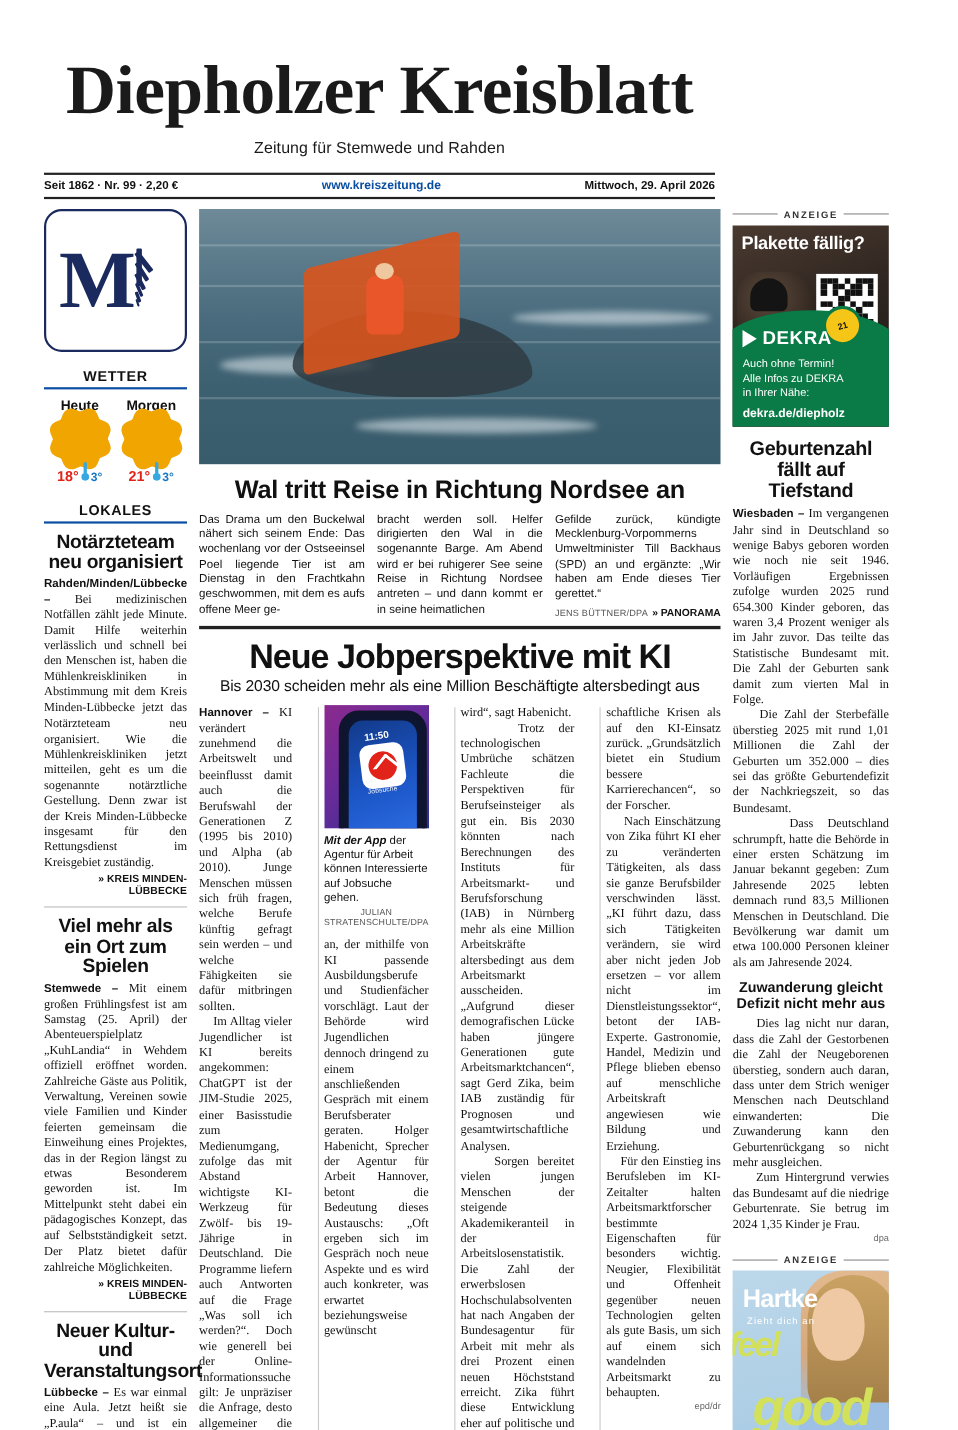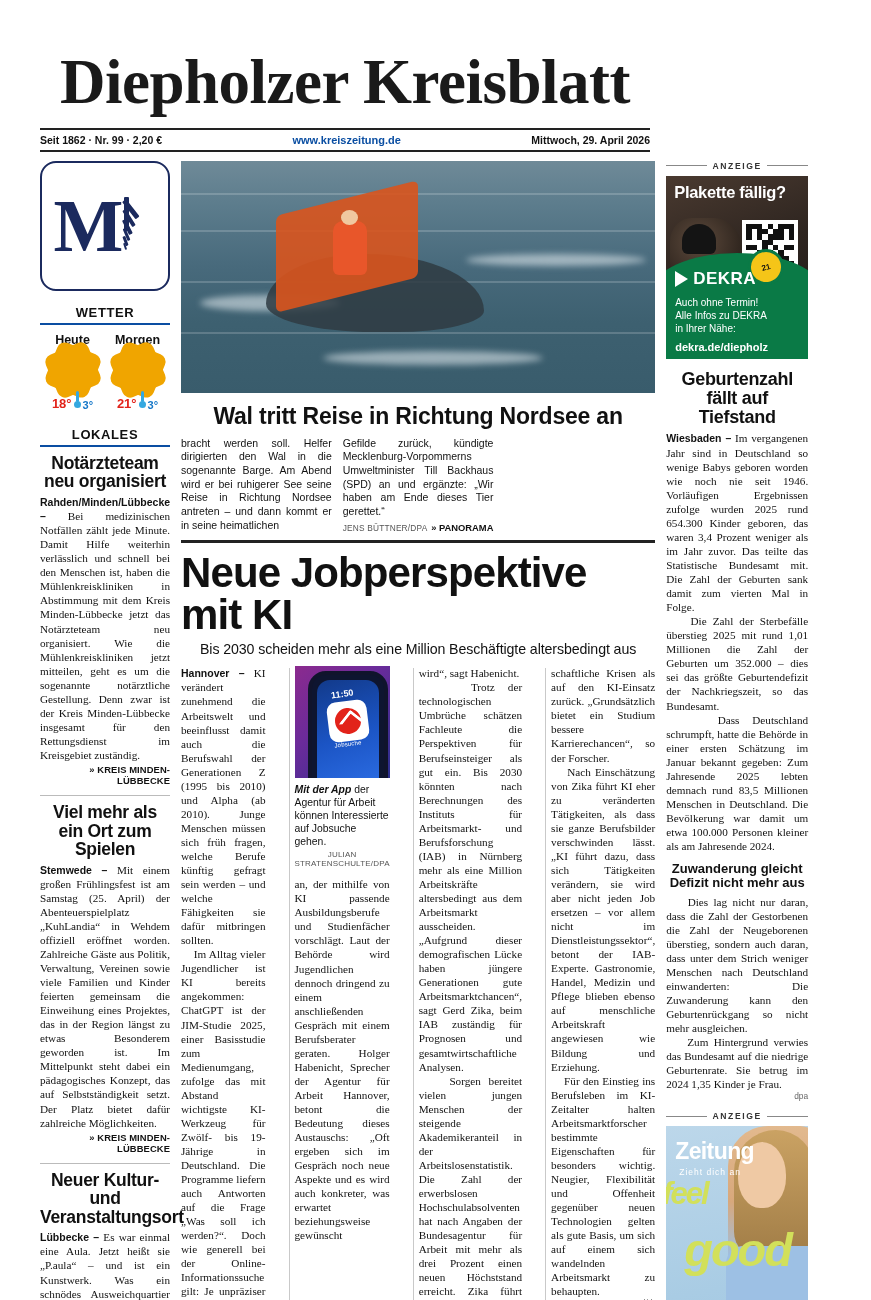--- a/index.html
+++ b/index.html
@@ -148,21 +148,21 @@
   }
   .cap-cols { display: grid; grid-template-columns: repeat(3,1fr); column-gap: 11px; }
   .cap-cols p { font-size: 10.5px; line-height: 1.30; text-align: justify; hyphens: auto; -webkit-hyphens:auto;}
   .credit-row { display: flex; justify-content: space-between; align-items: baseline; margin-top: 3px; }
   .credit { font-size: 8.3px; color: #555; letter-spacing: .2px; }
   .pan { font-size: 9.4px; font-weight: 700; }
   .thick-rule { border-top: 3px solid #222; margin-top: 7px; }
 
   
   .art-title {
-    font-size: 42px; font-weight: 700; text-align: left;
+    font-size: 31px; font-weight: 700; text-align: center;
     letter-spacing: -.9px; margin-top: 9px; line-height: 1.02;
   }
   .art-sub {
     font-size: 14.2px; text-align: center; margin-top: 4px; letter-spacing: -.1px;
   }
   .art-cols4 {
     display: grid; grid-template-columns: repeat(4,1fr);
     column-gap: 29px; margin-top: 9px;
   }
   .art-cols4 > div { position: relative; }
@@ -280,20 +280,21 @@
     background: #9dc0e4; border-radius: 18px 10px 0 0;
   }
 </style>
 </head>
 <body>
 
 <div class="page">
 
   <div class="masthead">
     <div class="masthead-title">Diepholzer Kreisblatt</div>
+    <div class="masthead-sub">Zeitung für Stemwede und Rahden</div>
     <div class="masthead-rule"></div>
     <div class="masthead-bar">
       <span>Seit 1862 · Nr. 99 · 2,20 €</span>
       <span class="mid">www.kreiszeitung.de</span>
       <span>Mittwoch, 29. April 2026</span>
     </div>
   </div>
 
   <div class="grid">
 
@@ -375,20 +376,21 @@
         <div class="wave" style="top:74%"></div>
         <div class="foam" style="left:4%;top:58%;width:140px;height:16px"></div>
         <div class="foam" style="left:60%;top:40%;width:180px;height:12px"></div>
         <div class="foam" style="left:30%;top:82%;width:220px;height:14px"></div>
         <div class="whale"></div>
         <div class="boat"></div>
         <div class="person"></div>
       </div>
       <div class="cap-title">Wal tritt Reise in Richtung Nordsee an</div>
       <div class="cap-cols">
+        <p>Das Drama um den Buckelwal nähert sich seinem Ende: Das wochenlang vor der Ostseeinsel Poel liegende Tier ist am Dienstag in den Frachtkahn geschwommen, mit dem es aufs offene Meer ge-</p>
         <p>bracht werden soll. Helfer dirigierten den Wal in die sogenannte Barge. Am Abend wird er bei ruhigerer See seine Reise in Richtung Nordsee antreten – und dann kommt er in seine heimatlichen</p>
         <div>
           <p>Gefilde zurück, kündigte Mecklenburg-Vorpommerns Umweltminister Till Backhaus (SPD) an und ergänzte: „Wir haben am Ende dieses Tier gerettet.“</p>
           <div class="credit-row">
             <span class="credit">JENS BÜTTNER/DPA</span>
             <span class="pan">» PANORAMA</span>
           </div>
         </div>
       </div>
       <div class="thick-rule"></div>
@@ -562,21 +564,21 @@
       </div>
 
       <div class="anz-label" style="margin-top:10px">ANZEIGE</div>
 
       <div class="hartke">
         <div class="hk-model"></div>
         <div class="hk-hair"></div>
         <div class="hk-face"></div>
         <div class="hk-shirt"></div>
 
-        <div class="hk-brand">Zeitung</div>
+        <div class="hk-brand">Hartke</div>
         <div class="hk-tag">Zieht dich an</div>
         <div class="hk-feel">feel</div>
         <div class="hk-good">good</div>
 
       </div>
     </div>
 
   </div>
 </div>
 

